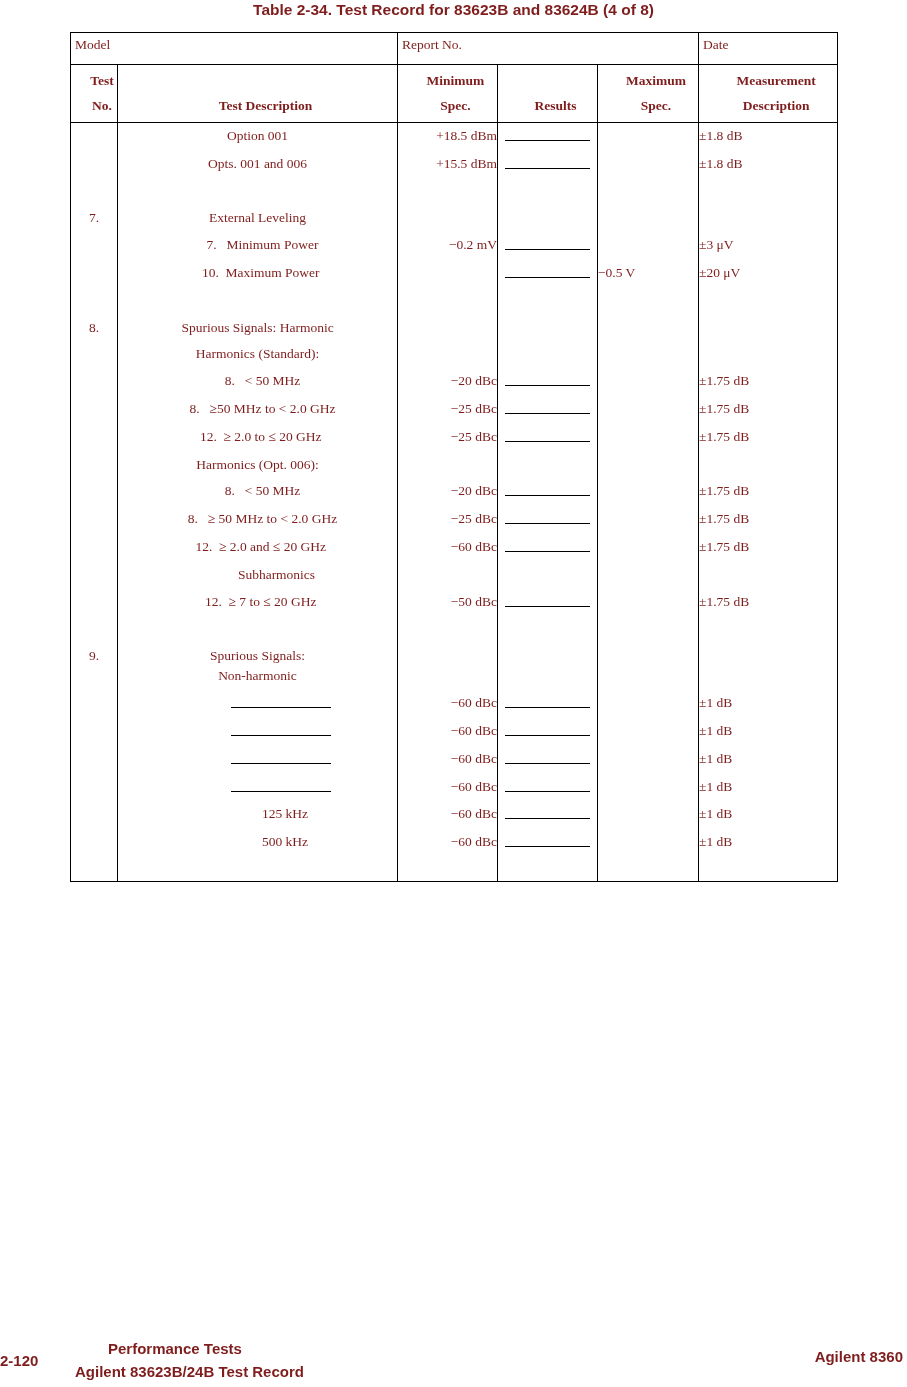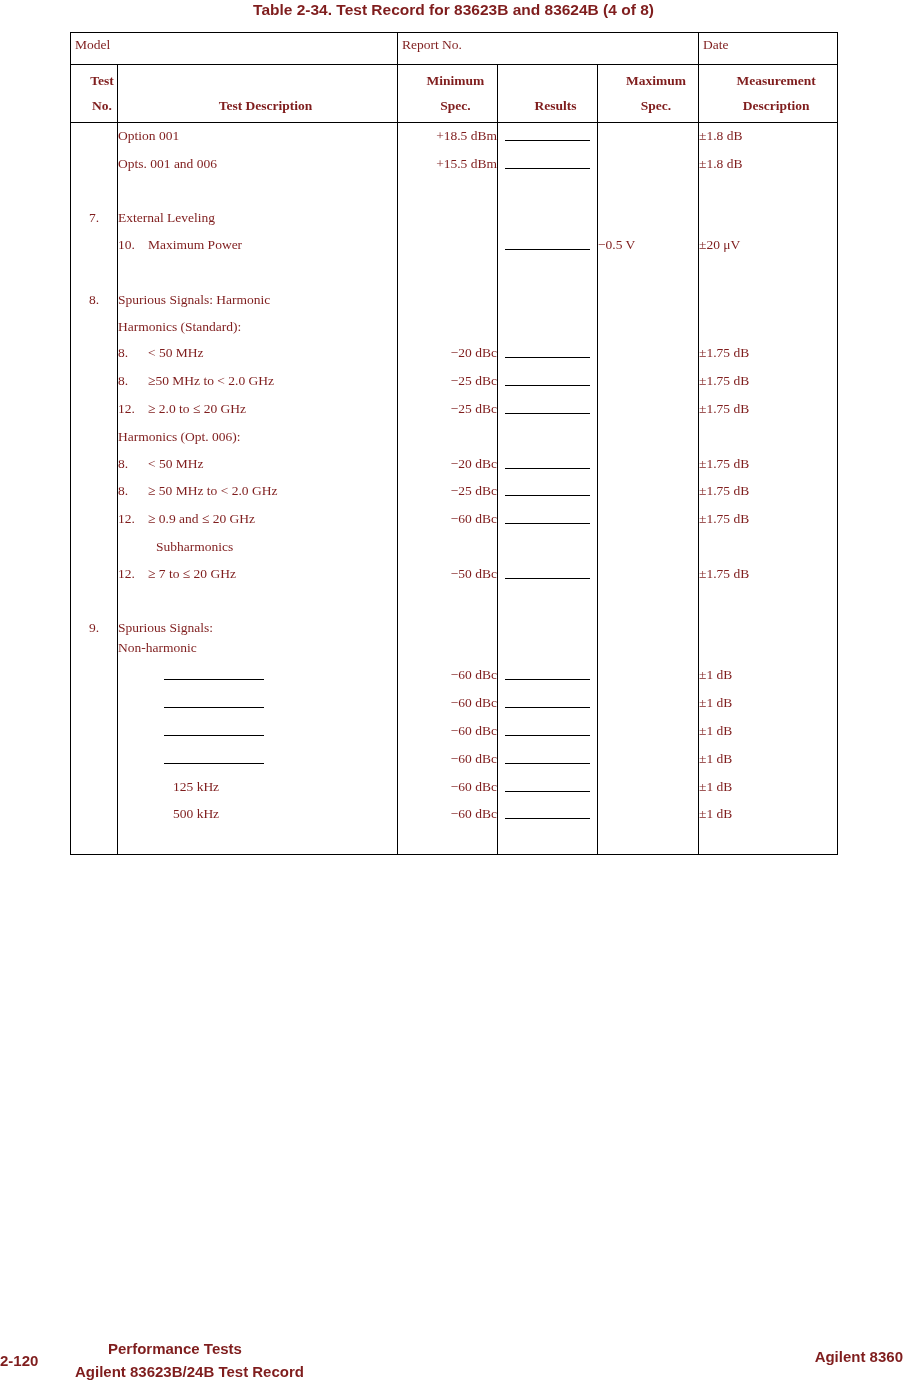--- a/index.html
+++ b/index.html
@@ -28,21 +28,21 @@
     border-bottom:1px solid #000; font-weight:bold; text-align:center;
     padding:3px 2px 4px 18px; height:50px;
   }
   .colhead-row .l1, .colhead-row .l2 { line-height:25px; height:25px; }
   tbody tr { height:26.8px; }
   tbody td { line-height:26.8px; }
   tbody tr.tall { height:47px; }
   tbody tr.tall td { line-height:20px; padding-top:3px; }
   tbody tr.spacer { height:25px; }
   .c-no   { text-align:center; padding:0 2px; }
-  .c-desc { padding-left:6px; text-align:left; }
+  .c-desc { padding-left:6px; text-align:center; }
   .c-desc.ind1 { padding-left:38px; }
   .c-desc.ind2 { padding-left:46px; }
   .c-desc.ind3 { padding-left:55px; }
   .c-min  { padding-left:6px; text-align:right; }
   .c-res  { text-align:center; }
   .c-max  { padding-left:6px; text-align:left; }
   .c-unc  { padding-left:8px; text-align:left; }
   .num { display:inline-block; width:30px; }
   .blank-res  { display:inline-block; width:85px;  border-bottom:1px solid #000; height:17px; }
   .blank-desc { display:inline-block; width:100px; border-bottom:1px solid #000; height:17px; }
@@ -133,20 +133,28 @@
         <tr>
           <td class="c-no">7.</td>
           <td class="c-desc"><span>External Leveling</span></td>
           <td class="c-min"></td>
           <td class="c-res"></td>
           <td class="c-max"></td>
           <td class="c-unc"></td>
         </tr>
         <tr>
           <td class="c-no"></td>
+          <td class="c-desc"><span class="num">7.</span><span>Minimum Power</span></td>
+          <td class="c-min">−0.2 mV</td>
+          <td class="c-res"><span class="blank-res"></span></td>
+          <td class="c-max"></td>
+          <td class="c-unc">±3 μV</td>
+        </tr>
+        <tr>
+          <td class="c-no"></td>
           <td class="c-desc"><span class="num">10.</span><span>Maximum Power</span></td>
           <td class="c-min"></td>
           <td class="c-res"><span class="blank-res"></span></td>
           <td class="c-max">−0.5 V</td>
           <td class="c-unc">±20 μV</td>
         </tr>
         <tr>
           <td class="c-no"></td>
           <td class="c-desc"></td>
           <td class="c-min"></td>
@@ -213,21 +221,21 @@
         <tr>
           <td class="c-no"></td>
           <td class="c-desc"><span class="num">8.</span><span>≥ 50 MHz to &lt; 2.0 GHz</span></td>
           <td class="c-min">−25 dBc</td>
           <td class="c-res"><span class="blank-res"></span></td>
           <td class="c-max"></td>
           <td class="c-unc">±1.75 dB</td>
         </tr>
         <tr>
           <td class="c-no"></td>
-          <td class="c-desc"><span class="num">12.</span><span>≥ 0.9 and ≤ 20 GHz</span></td>
+          <td class="c-desc"><span class="num">12.</span><span>≥ 2.0 and ≤ 20 GHz</span></td>
           <td class="c-min">−60 dBc</td>
           <td class="c-res"><span class="blank-res"></span></td>
           <td class="c-max"></td>
           <td class="c-unc">±1.75 dB</td>
         </tr>
         <tr>
           <td class="c-no"></td>
           <td class="c-desc ind1"><span>Subharmonics</span></td>
           <td class="c-min"></td>
           <td class="c-res"></td>

